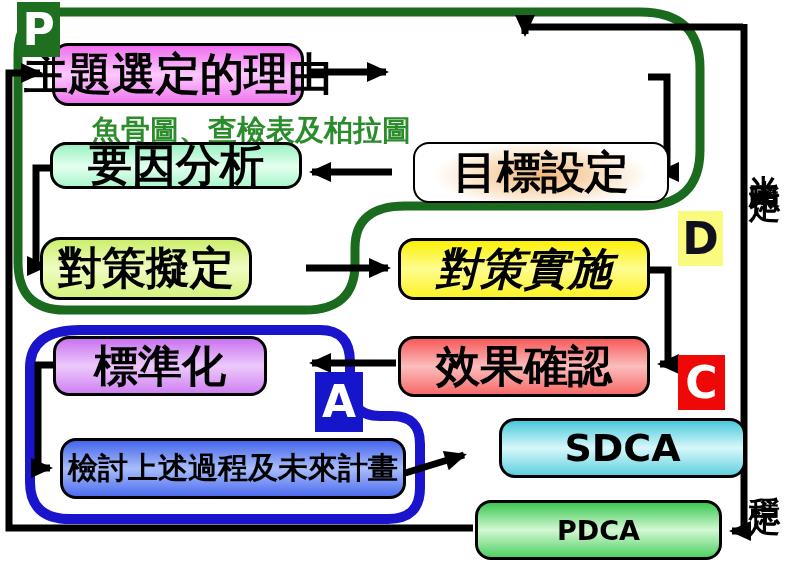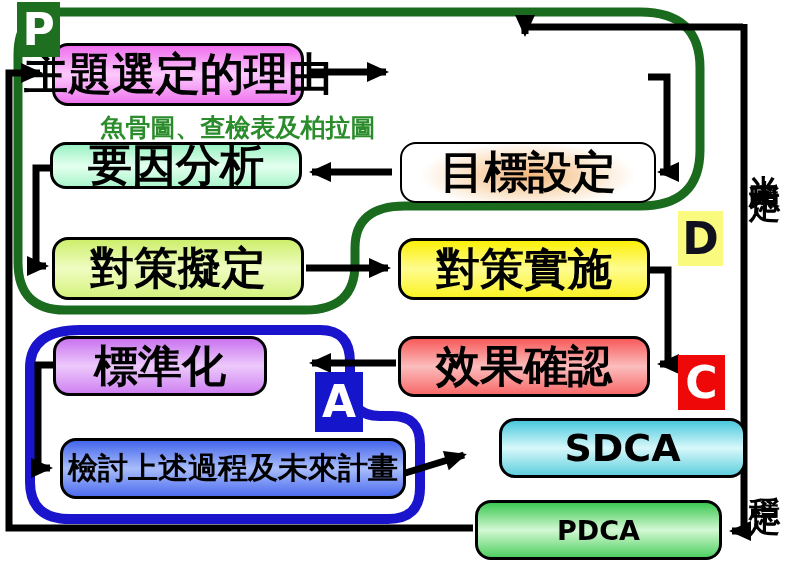--- a/index.html
+++ b/index.html
@@ -23,21 +23,21 @@
   .bx-violet { background:linear-gradient(180deg,#C973F0 0%,#EDC9FB 50%,#CF82F2 100%); }
   .bx-red    { background:linear-gradient(180deg,#F85A5A 0%,#FBBDBD 50%,#F86A6A 100%); }
   .bx-blue   { background:linear-gradient(180deg,#4466EC 0%,#A9BDFA 50%,#4D6DEF 100%); color:#000; }
   .bx-teal   { background:linear-gradient(180deg,#49C8DC 0%,#D8F8FA 50%,#60CFDE 100%); }
   .bx-green  { background:linear-gradient(180deg,#3CC852 0%,#D3F8D3 50%,#50D062 100%); }
   .phase {
     position:absolute; display:flex; align-items:center; justify-content:center;
     font-size:44px; font-weight:600; line-height:1;
   }
   .note {
-    position:absolute; font-size:25px; font-weight:700; color:#2B8C2B;
+    position:absolute; font-size:29px; font-weight:700; color:#2B8C2B;
     text-align:center; white-space:nowrap;
   }
   .vlabel {
     position:absolute; writing-mode:vertical-rl; text-orientation:upright;
     font-size:31px; font-weight:600; color:#000; letter-spacing:5px; line-height:1;
   }
 </style>
 </head>
 <body>
 
@@ -81,25 +81,25 @@
     <path d="M722,448 H742" fill="none" stroke="#000" stroke-width="7"></path>
   </svg>
 
   <div class="flowbox bx-pink" style="left:52px;top:43px;width:252px;height:63px;">主題選定的理由</div>
 
 
   <div class="note" style="left:92px;top:111px;width:292px;">魚骨圖、查檢表及柏拉圖</div>
 
   <div class="flowbox bx-mint" style="left:50px;top:142px;width:252px;height:47px;">要因分析</div>
 
-  <div class="flowbox bx-goal" style="left:400px;top:142px;width:256px;height:61px;border-width:2px;">目標設定</div>
+  <div class="flowbox bx-goal" style="left:413px;top:142px;width:256px;height:61px;border-width:2px;">目標設定</div>
 
-  <div class="flowbox bx-ygreen" style="left:52px;top:237px;width:252px;height:63px;">對策擬定</div>
+  <div class="flowbox bx-ygreen" style="left:40px;top:237px;width:212px;height:63px;border-radius:20px;">對策擬定</div>
 
-  <div class="flowbox bx-yellow" style="left:398px;top:238px;width:252px;height:62px;">對策實施</div>
+  <div class="flowbox bx-yellow" style="left:398px;top:238px;width:252px;height:62px;font-style:italic;">對策實施</div>
 
   <div class="flowbox bx-violet" style="left:53px;top:336px;width:214px;height:60px;">標準化</div>
 
   <div class="flowbox bx-blue" style="left:60px;top:438px;width:346px;height:61px;font-size:30px;">檢討上述過程及未來計畫</div>
 
   <div class="flowbox bx-red" style="left:398px;top:336px;width:252px;height:61px;">效果確認</div>
 
   <div class="flowbox bx-teal" style="left:475px;top:418px;width:247px;height:60px;font-size:38px;font-weight:600;margin-left:24px;">SDCA</div>
 
   <div class="flowbox bx-green" style="left:475px;top:500px;width:247px;height:60px;font-size:27px;font-weight:600;">PDCA</div>

